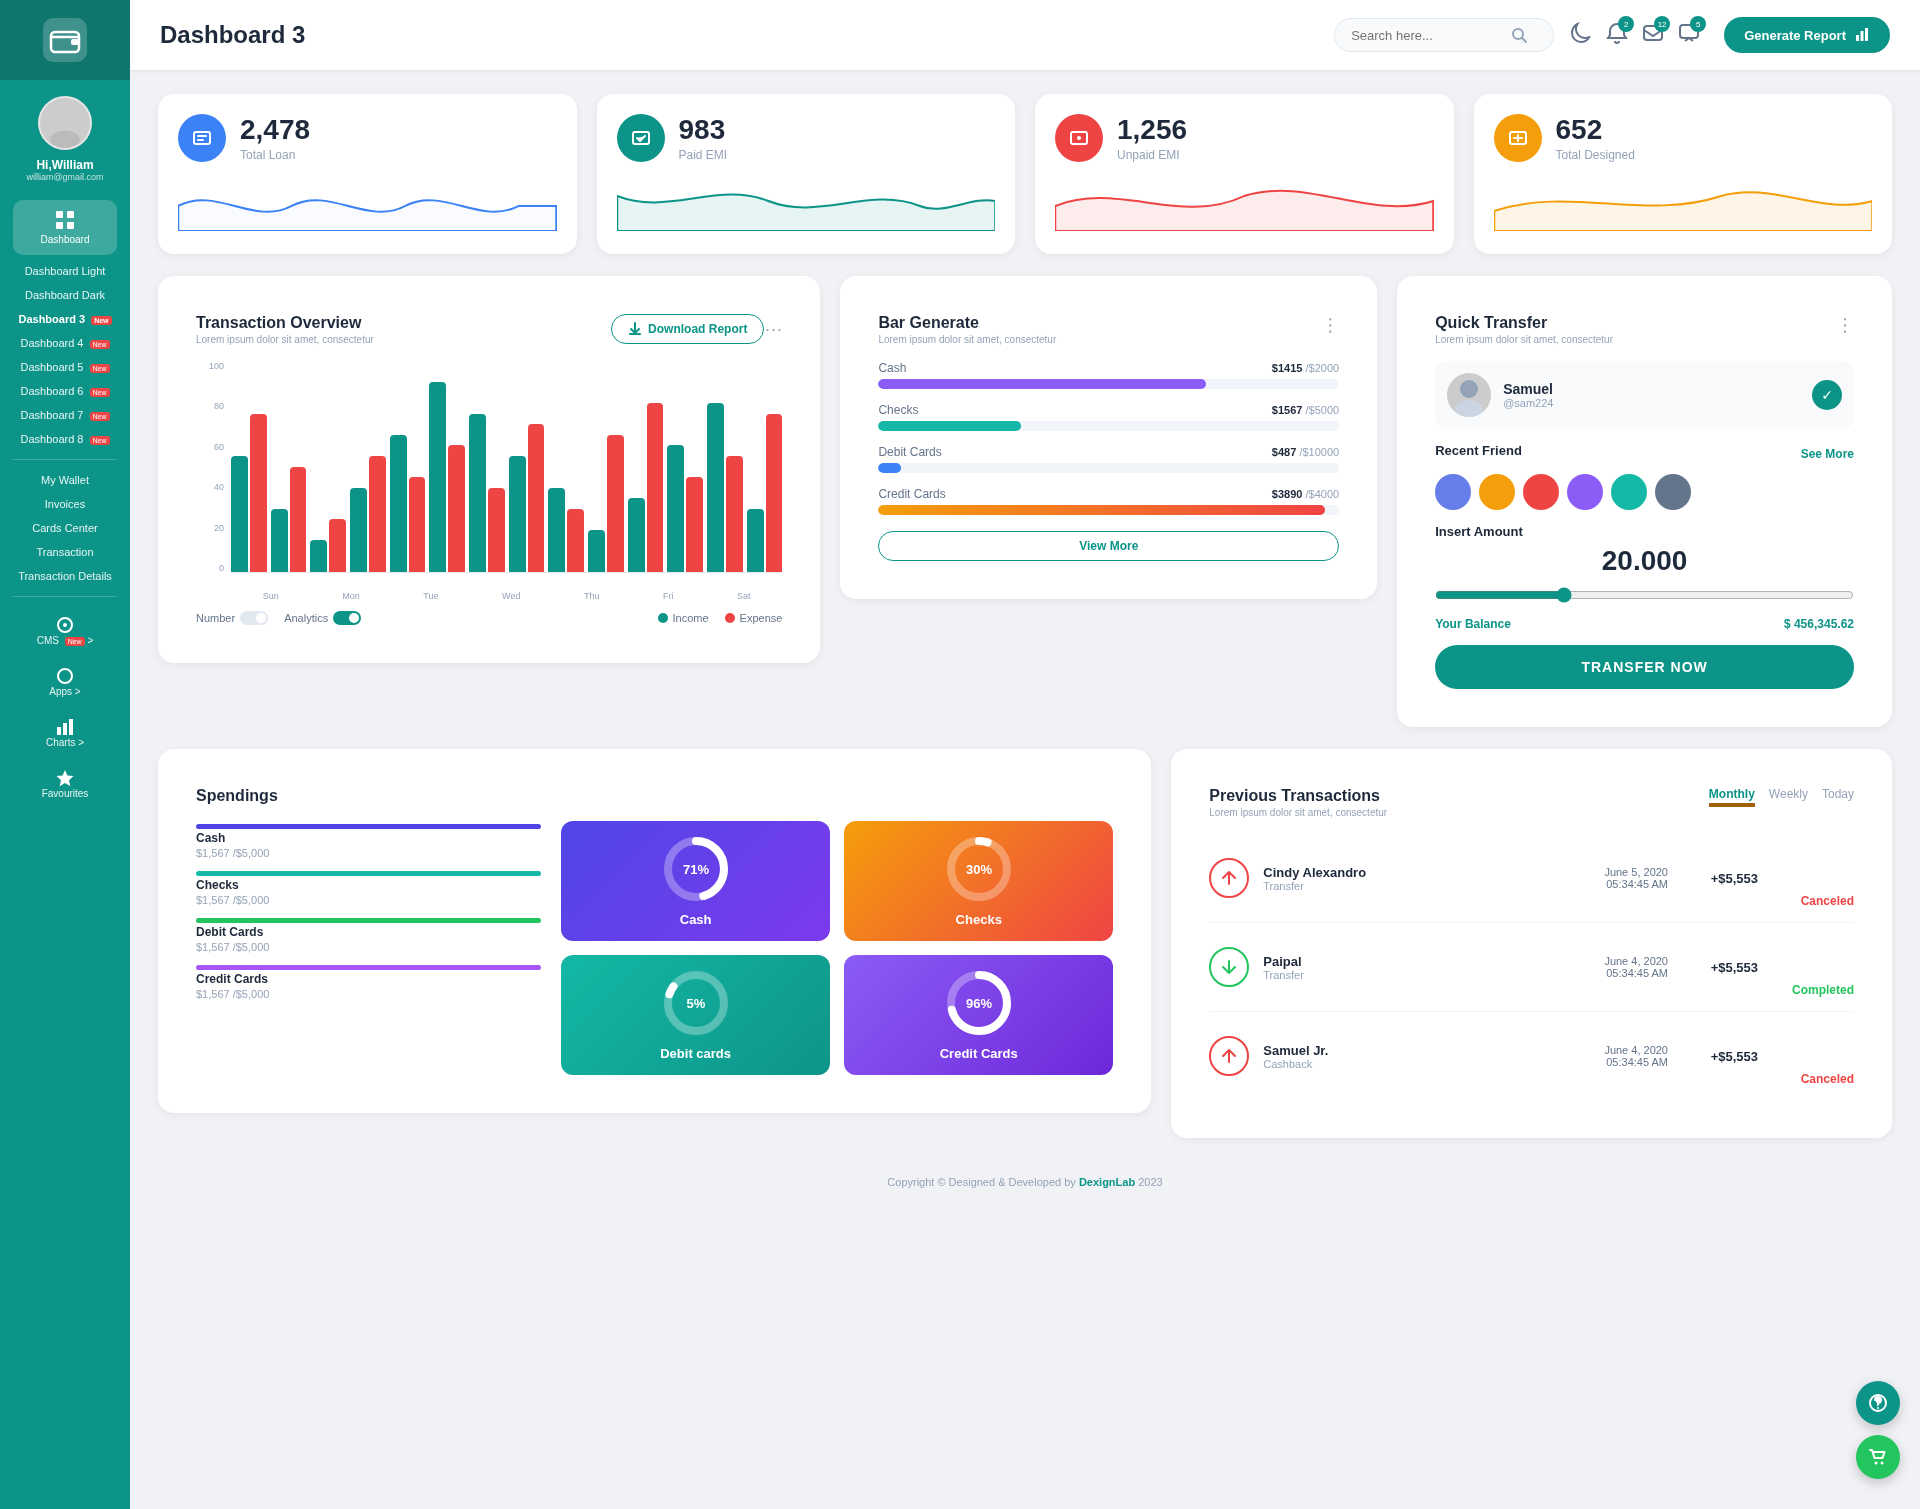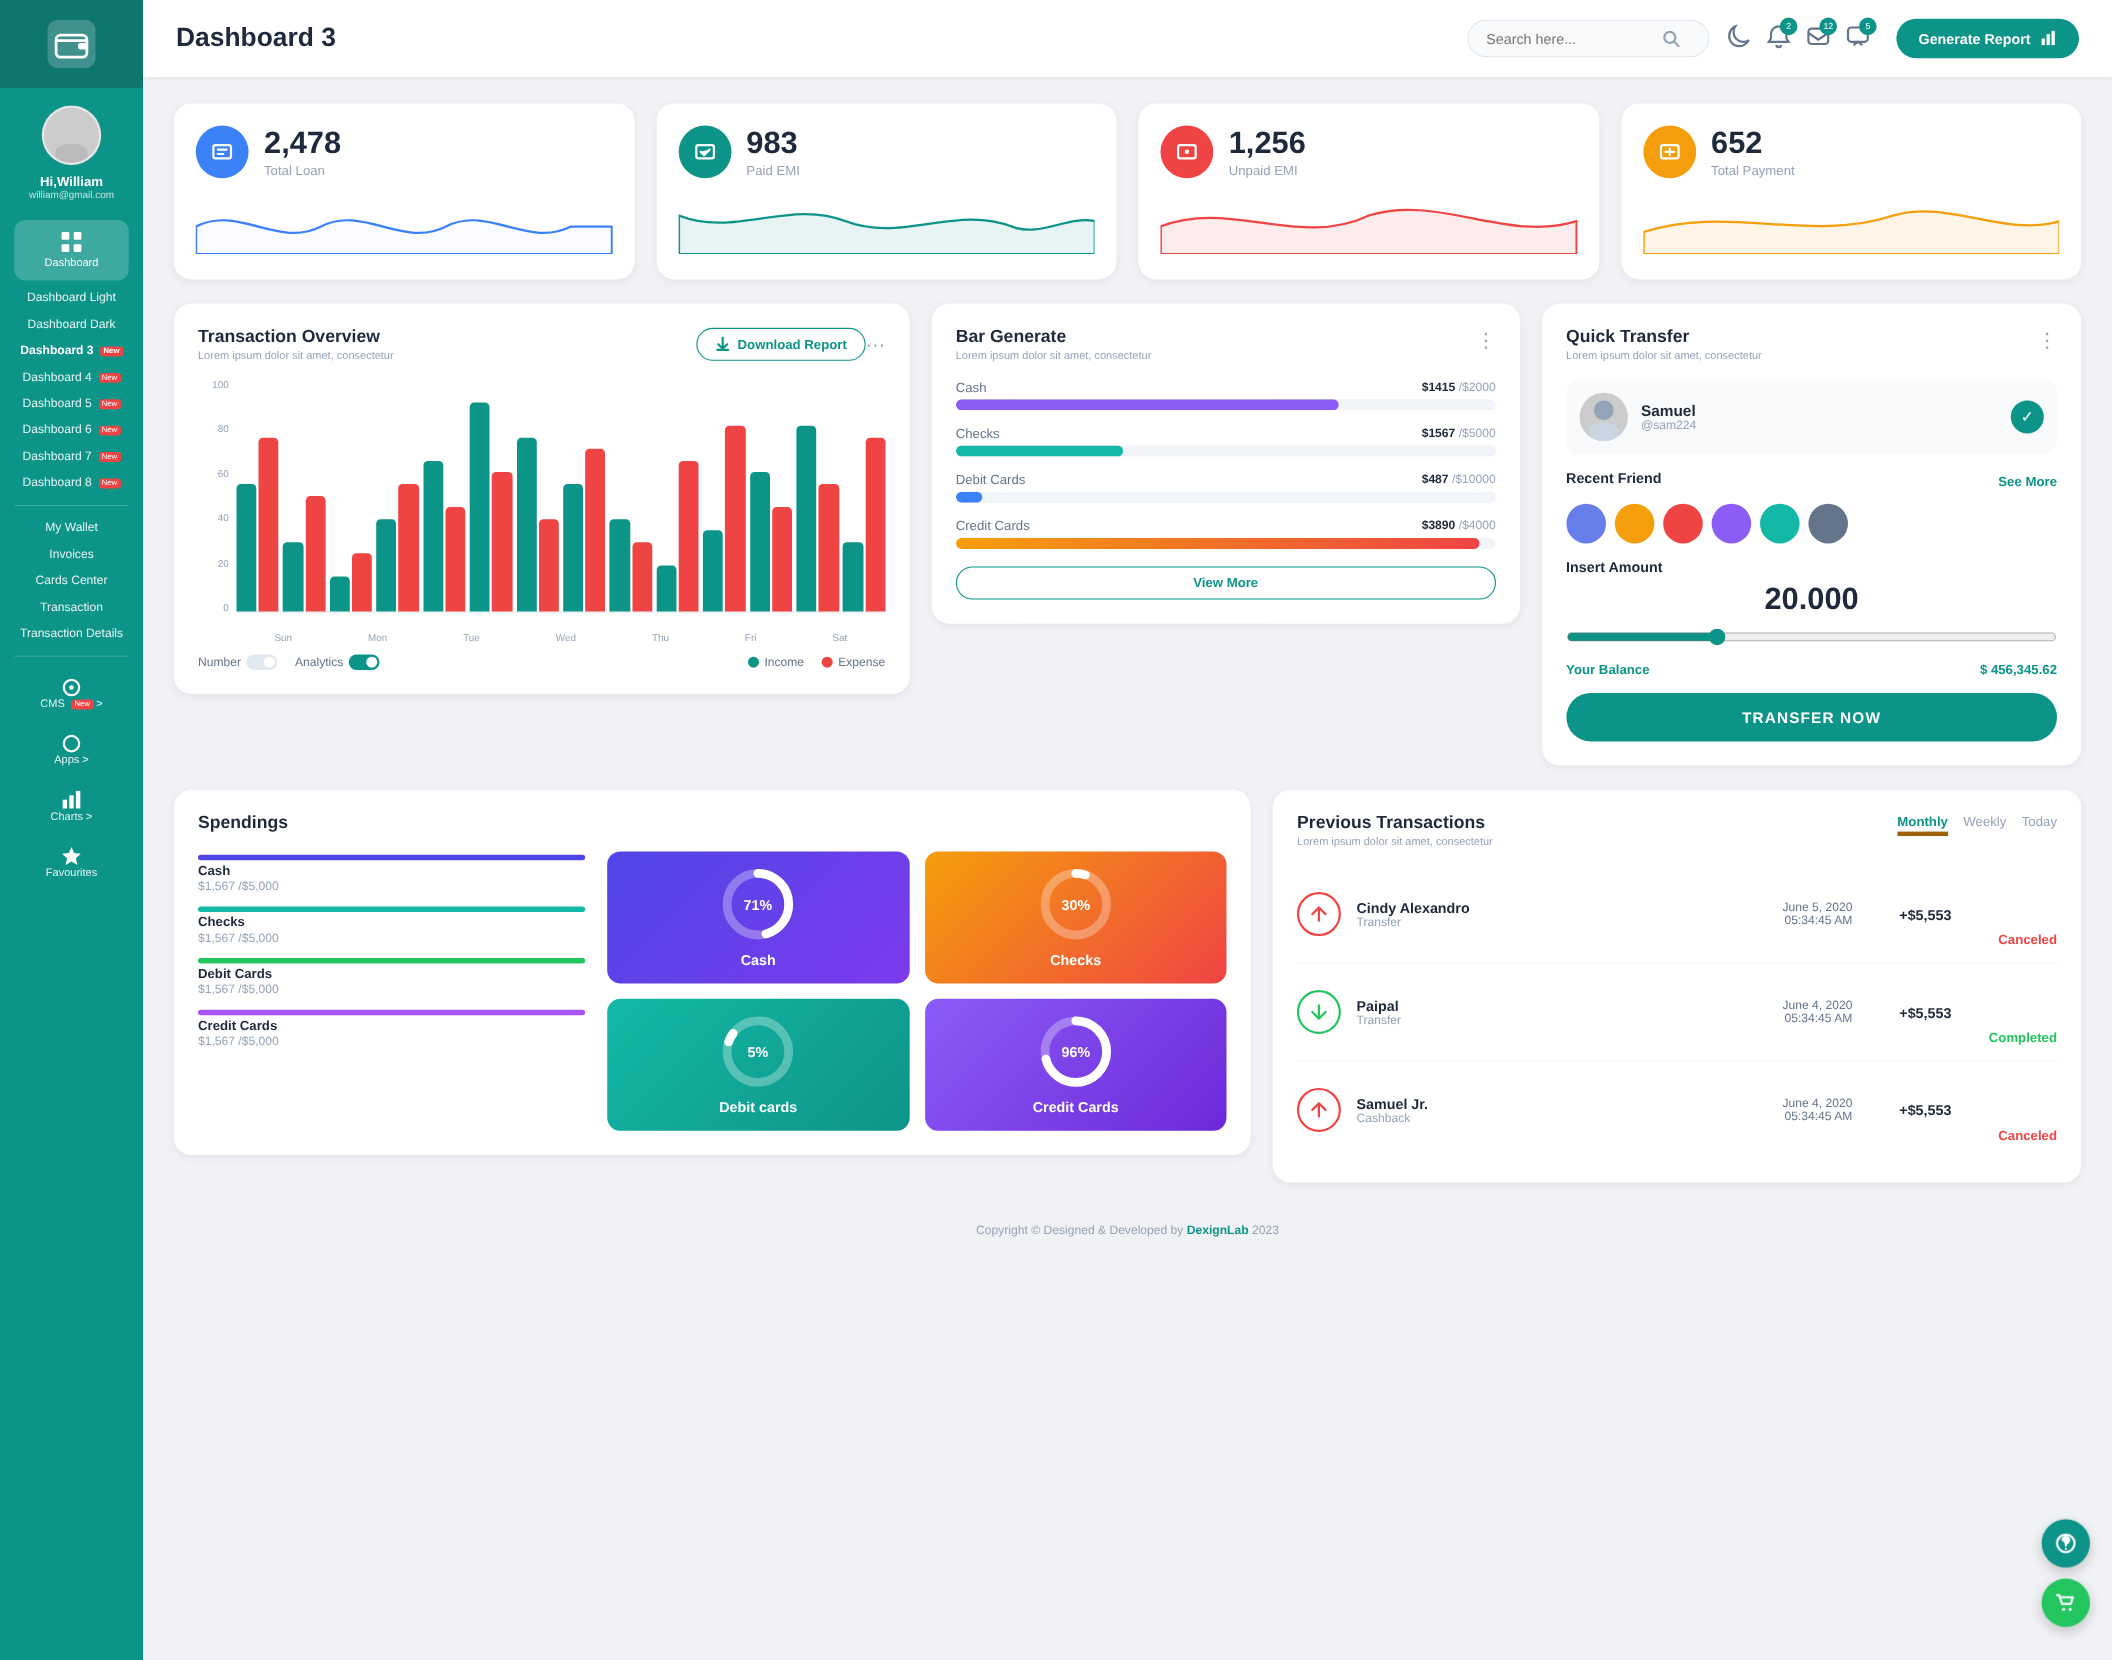--- a/index.html
+++ b/index.html
@@ -215,21 +215,21 @@
     
     .row { display: flex; gap: 20px; margin-bottom: 22px; }
     .col-left { flex: 1.4; }
     .col-right { flex: 1; }
     .col-mid { flex: 1.1; }
 
     
     .card {
       background: #fff;
       border-radius: 16px;
-      padding: 22px;
+      padding: 38px;
       box-shadow: 0 2px 8px rgba(0,0,0,0.06);
       height: 100%;
     }
     .card-header {
       display: flex;
       align-items: flex-start;
       justify-content: space-between;
       margin-bottom: 16px;
     }
     .card-title { font-size: 16px; font-weight: 700; color: #1e293b; }
@@ -668,21 +668,21 @@
       <div class="stat-card">
         <div class="stat-card-top">
           <div class="stat-icon orange">
             <svg width="24" height="24" viewBox="0 0 24 24" fill="white">
                 <rect x="4" y="6" width="16" height="12" rx="2" stroke="white" stroke-width="2" fill="none"></rect>
                 <path d="M8 12h8M12 9v6" stroke="white" stroke-width="2" stroke-linecap="round"></path>
               </svg>
           </div>
           <div>
             <div class="stat-value">652</div>
-            <div class="stat-label">Total Payment</div>
+            <div class="stat-label">Total Designed</div>
           </div>
         </div>
         <svg class="stat-wave" viewBox="0 0 300 55" preserveAspectRatio="none">
           <path d="M0,35 C60,10 120,45 180,20 C220,5 260,40 300,25 L300,55 L0,55 Z" fill="rgba(245,158,11,0.1)" stroke="#f59e0b" stroke-width="2"></path>
         </svg>
       </div>
     </div>
 
     <div class="row">
 

